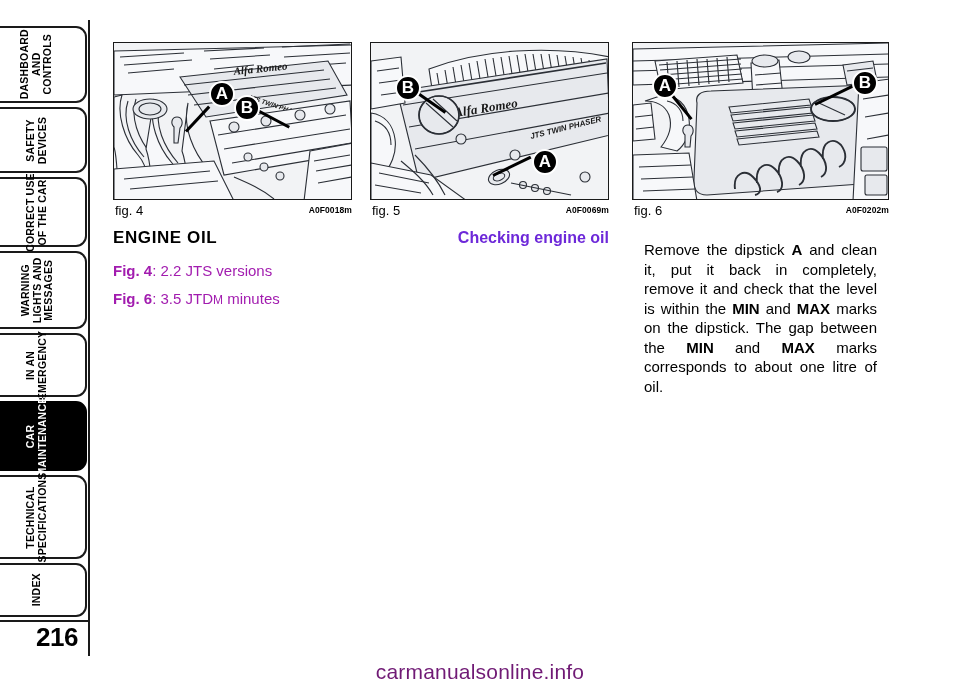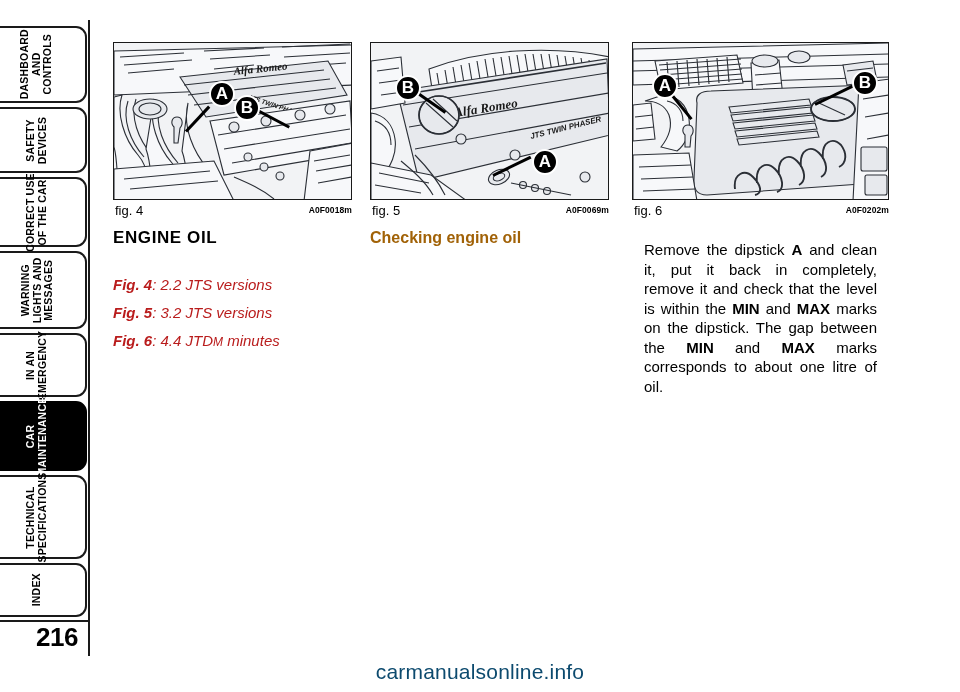--- a/index.html
+++ b/index.html
@@ -162,36 +162,36 @@
   .col {
     position: absolute;
     top: 228px;
     font-family: "Liberation Sans", sans-serif;
   }
   .h-main {
     font-size: 17px;
     font-weight: bold;
     letter-spacing: 0.6px;
     color: #000000;
-    margin: 0 0 28px 0;
+    margin: 0 0 14px 0;
     line-height: 19px;
   }
   .h-sub {
     font-size: 16px;
     font-weight: bold;
-    color: #a16207;
+    color: #6d28d9;
     margin: 0 0 11px 0;
     line-height: 19px;
+    text-align: right;
   }
   .line {
     font-size: 15px;
-    color: #b91c1c;
+    color: #a21caf;
     margin: 0 0 9px 0;
     line-height: 19px;
-    font-style: italic;
   }
   .line b { font-weight: bold; }
   .smallcap {
     font-size: 12px;
     vertical-align: baseline;
   }
   .body-text {
     font-size: 15px;
     line-height: 19.5px;
     color: #000000;
@@ -202,21 +202,21 @@
 
   
   #watermark {
     position: absolute;
     left: 0;
     top: 660px;
     width: 960px;
     text-align: center;
     font-family: "Liberation Sans", sans-serif;
     font-size: 21px;
-    color: #0c4a6e;
+    color: #701a75;
     letter-spacing: 0.2px;
   }
 </style>
 </head>
 <body>
 
 <div id="page">
 
   <div id="sidebar">
     <div class="spine"></div>
@@ -509,24 +509,21 @@
       <div class="figcode">A0F0202m</div>
     </div>
   </div>
 
   <div class="col" style="left:113px; width:239px;">
     <h2 class="h-main">ENGINE OIL</h2>
     <p class="line">
       <b>Fig. 4</b><span>: 2.2 JTS versions</span>
     </p>
     <p class="line">
-      <b>Fig. 5</b><span>: 3.2 JTS versions</span>
-    </p>
-    <p class="line">
-      <b>Fig. 6</b><span>: 4.4 JTD</span><span class="smallcap">M</span><span> minutes</span>
+      <b>Fig. 6</b><span>: 3.5 JTD</span><span class="smallcap">M</span><span> minutes</span>
     </p>
   </div>
 
   <div class="col" style="left:370px; width:239px;">
     <h2 class="h-sub">Checking engine oil</h2>
   </div>
 
   <div class="col" style="left:632px; width:257px;">
     <p class="body-text" id="right-paragraph">Remove the dipstick <b>A</b> and clean it, put it back in completely, remove it and check that the level is within the <b>MIN</b> and <b>MAX</b> marks on the dipstick. The gap between the <b>MIN</b> and <b>MAX</b> marks corresponds to about one litre of oil.</p>
   </div>

